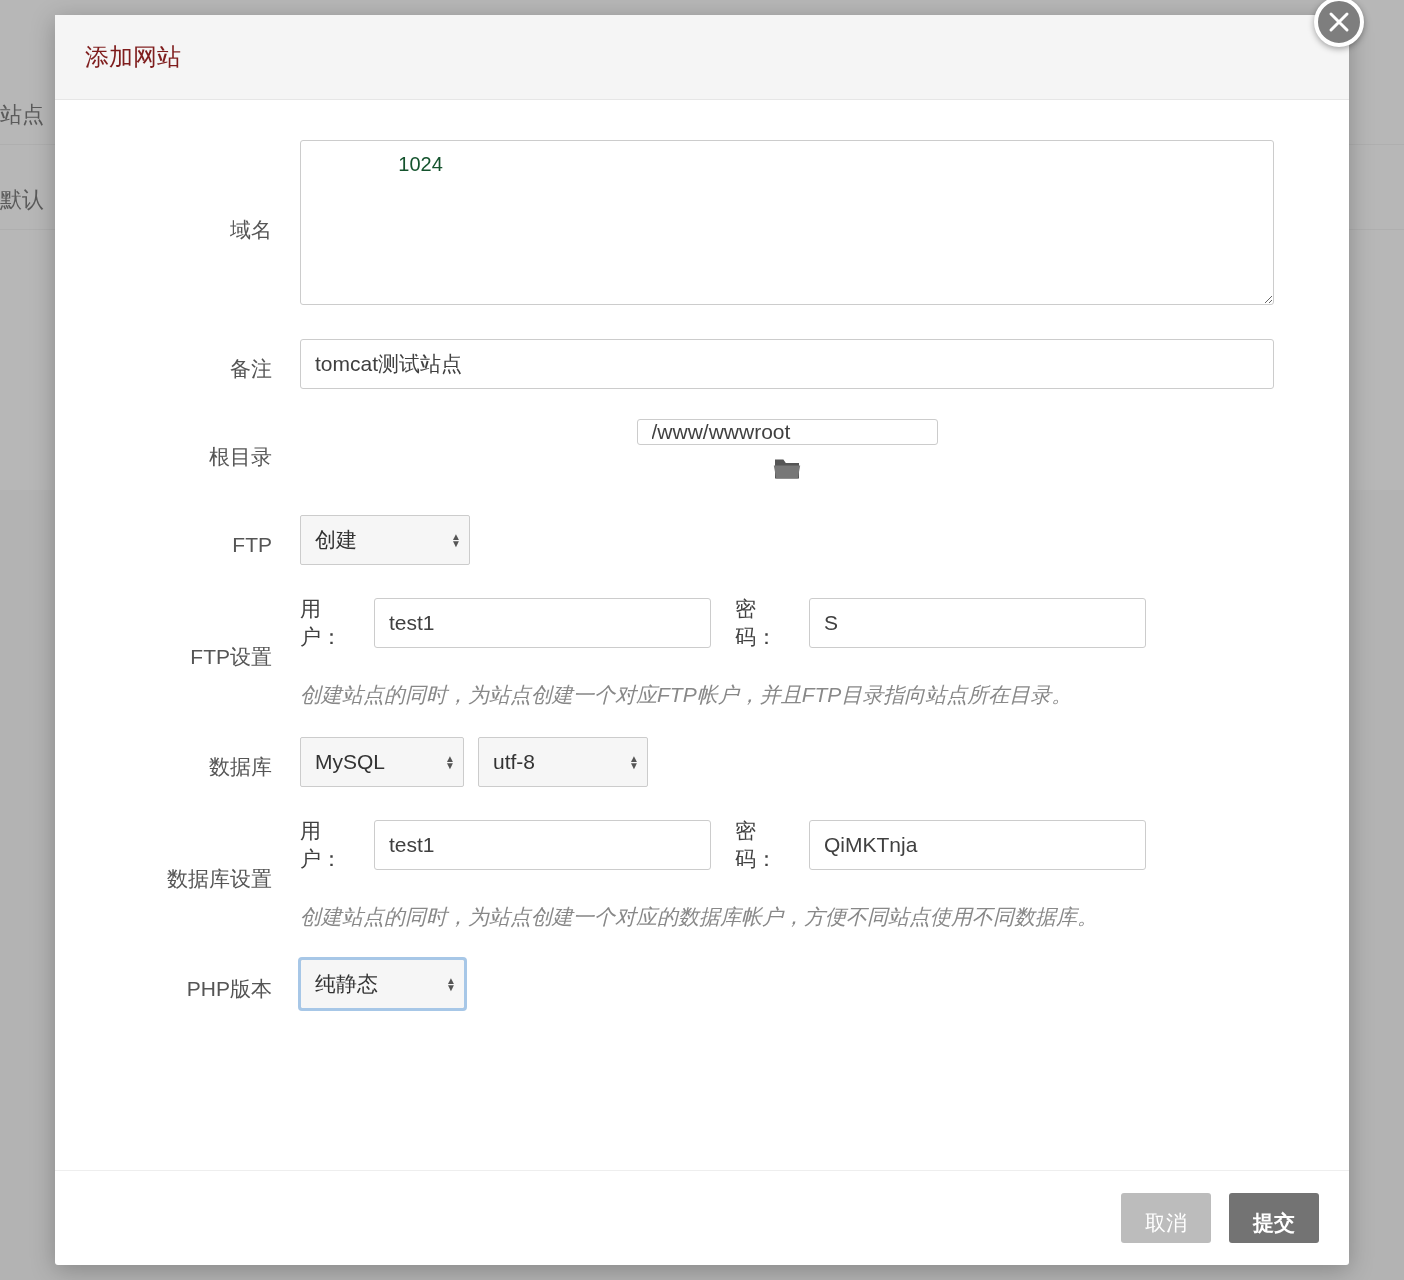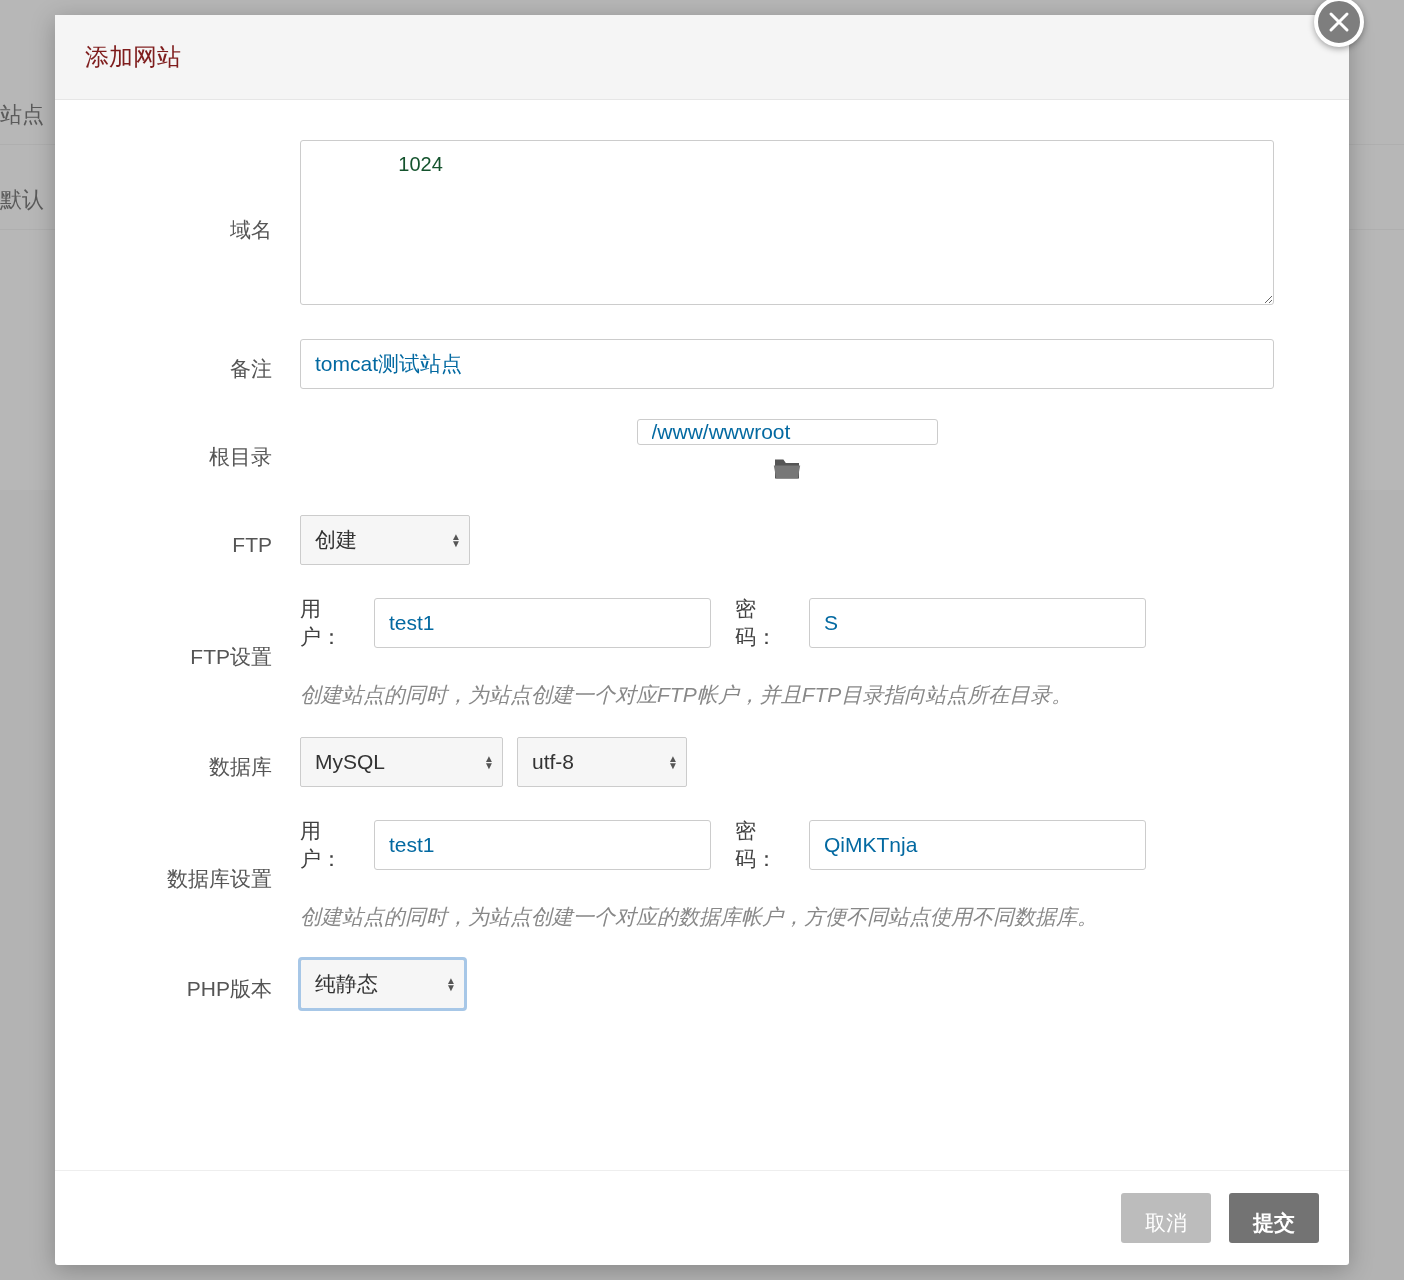--- a/index.html
+++ b/index.html
@@ -81,21 +81,21 @@
       font-size: 20px;
       color: #14532d;
       font-family: inherit;
       border-radius: 3px;
     }
     input[type=text] {
       height: 50px;
       border: 1px solid #ccc;
       padding: 0 14px;
       font-size: 21px;
-      color: #0369a1;
+      color: #404040;
       border-radius: 3px;
       background: #fff;
     }
     .fullw { width: 100%; }
     .rootrow { display:flex; gap:12px; align-items:center;flex-direction:column; }
     .rootrow input { flex:1; }
     .select {
       height: 50px;
       border: 1px solid #ccc;
       background: #f6f6f6;
@@ -227,21 +227,21 @@
           <span class="sublabel" style="margin-left:10px">密码：</span>
           <input type="text" class="medium" value="S" style="">
         </div>
         <div class="hint">创建站点的同时，为站点创建一个对应FTP帐户，并且FTP目录指向站点所在目录。</div>
       </div>
     </div>
 
     <div class="row" style="margin-top:28px">
       <div class="label">数据库</div>
       <div class="ctrl inline">
-        <div class="select" style="width:203px">
+        <div class="select" style="width:164px">
           <span>MySQL</span>
           <span class="arrows">▲<br>▼</span>
         </div>
         <div class="select" style="width:170px">
           <span>utf-8</span>
           <span class="arrows">▲<br>▼</span>
         </div>
       </div>
     </div>
 

